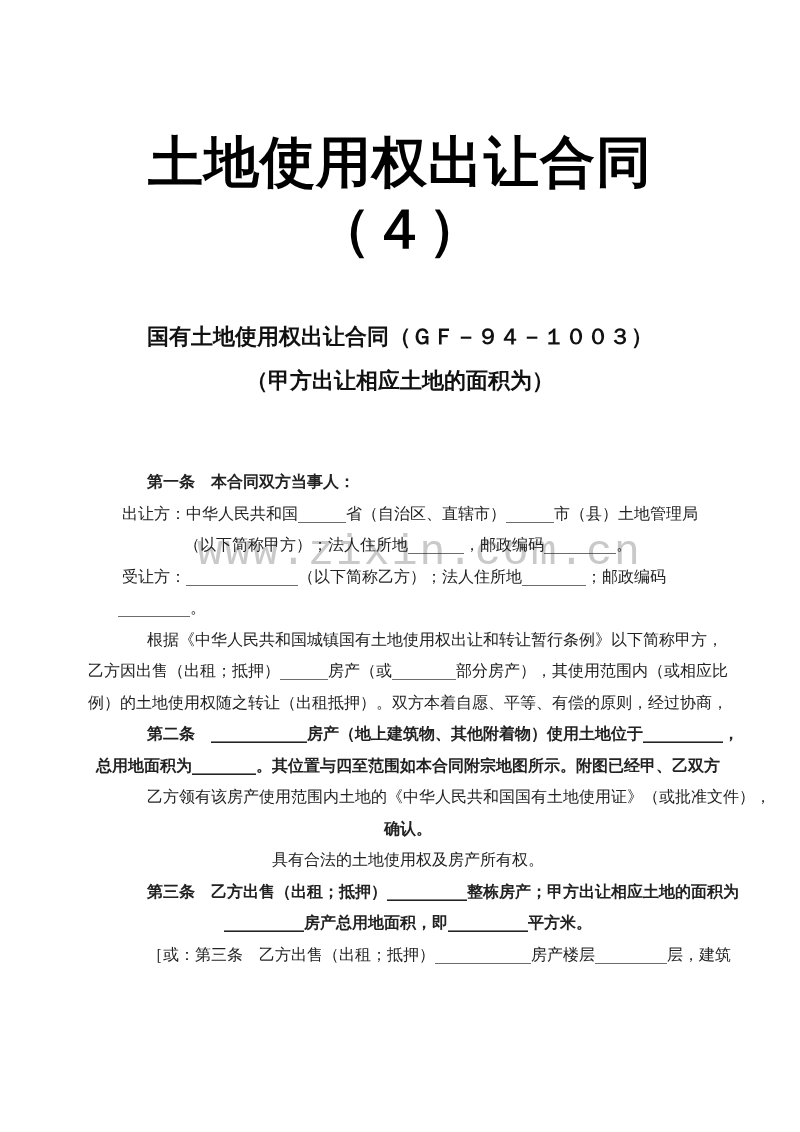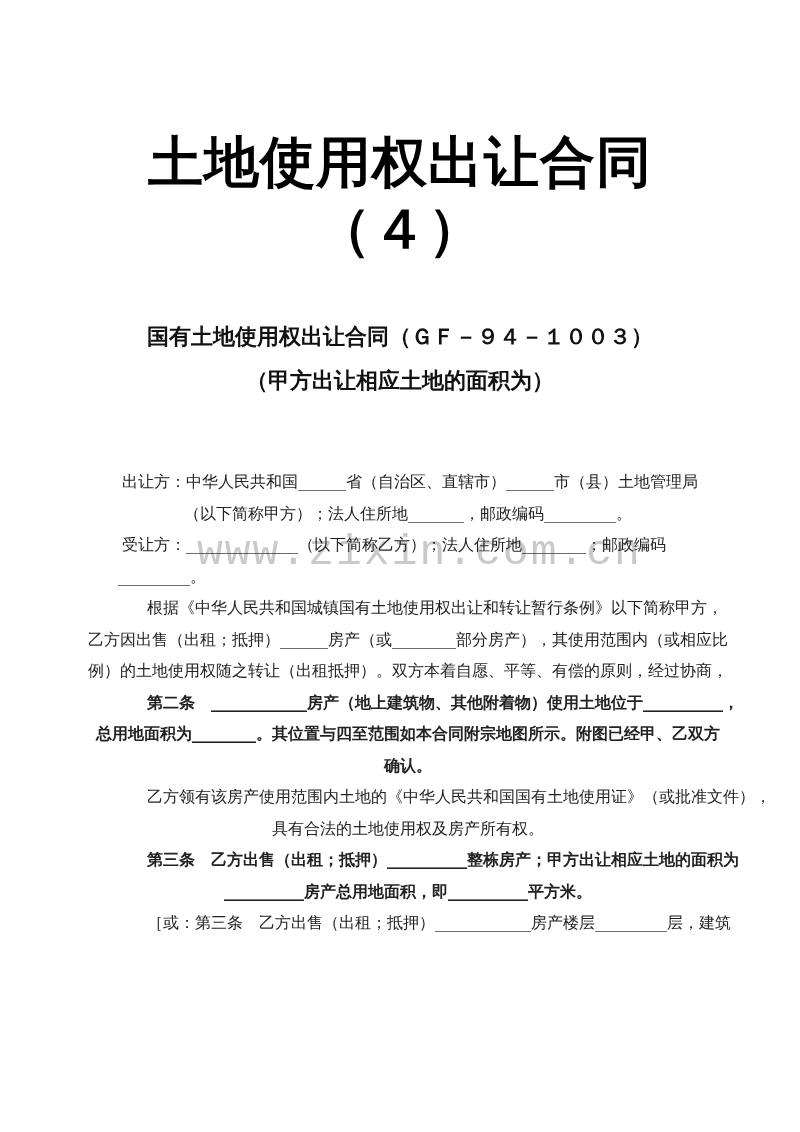--- a/index.html
+++ b/index.html
@@ -75,30 +75,31 @@
   </div>
 
   <div class="subtitle-block">
     <div>国有土地使用权出让合同（ＧＦ－９４－１００３）</div>
     <div>（甲方出让相应土地的面积为）</div>
   </div>
 
   <div class="watermark">www.zixin.com.cn</div>
 
   <div class="body-text" id="body-lines">
+      <div class="contract-line indent-clause bold">第一条　本合同双方当事人：</div>
       <div class="contract-line indent-para">出让方：中华人民共和国______省（自治区、直辖市）______市（县）土地管理局</div>
       <div class="contract-line indent-none">（以下简称甲方）；法人住所地_______，邮政编码_________。</div>
       <div class="contract-line indent-para">受让方：______________（以下简称乙方）；法人住所地________；邮政编码</div>
       <div class="contract-line indent-small">_________。</div>
       <div class="contract-line indent-clause">根据《中华人民共和国城镇国有土地使用权出让和转让暂行条例》以下简称甲方，</div>
       <div class="contract-line indent-none">乙方因出售（出租；抵押）______房产（或________部分房产），其使用范围内（或相应比</div>
       <div class="contract-line indent-none">例）的土地使用权随之转让（出租抵押）。双方本着自愿、平等、有偿的原则，经过协商，</div>
       <div class="contract-line indent-clause bold">第二条　____________房产（地上建筑物、其他附着物）使用土地位于__________，</div>
       <div class="contract-line indent-none bold">总用地面积为________。其位置与四至范围如本合同附宗地图所示。附图已经甲、乙双方</div>
+      <div class="contract-line indent-clause">乙方领有该房产使用范围内土地的《中华人民共和国国有土地使用证》（或批准文件），</div>
       <div class="contract-line indent-none bold">确认。</div>
-      <div class="contract-line indent-clause">乙方领有该房产使用范围内土地的《中华人民共和国国有土地使用证》（或批准文件），</div>
       <div class="contract-line indent-none">具有合法的土地使用权及房产所有权。</div>
       <div class="contract-line indent-clause bold">第三条　乙方出售（出租；抵押）__________整栋房产；甲方出让相应土地的面积为</div>
       <div class="contract-line indent-none bold">__________房产总用地面积，即__________平方米。</div>
       <div class="contract-line indent-clause">［或：第三条　乙方出售（出租；抵押）____________房产楼层_________层，建筑</div>
     </div>
 
 </div>
 
 </body></html>

